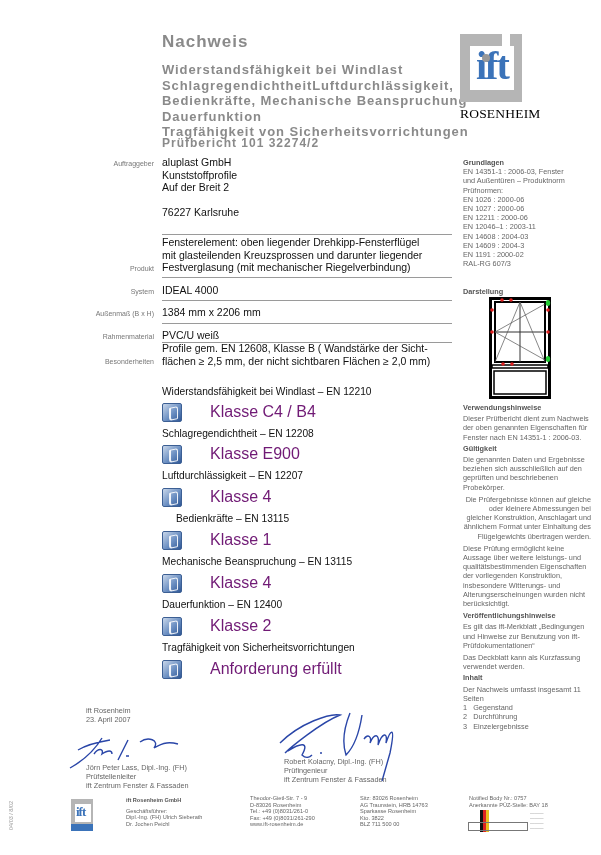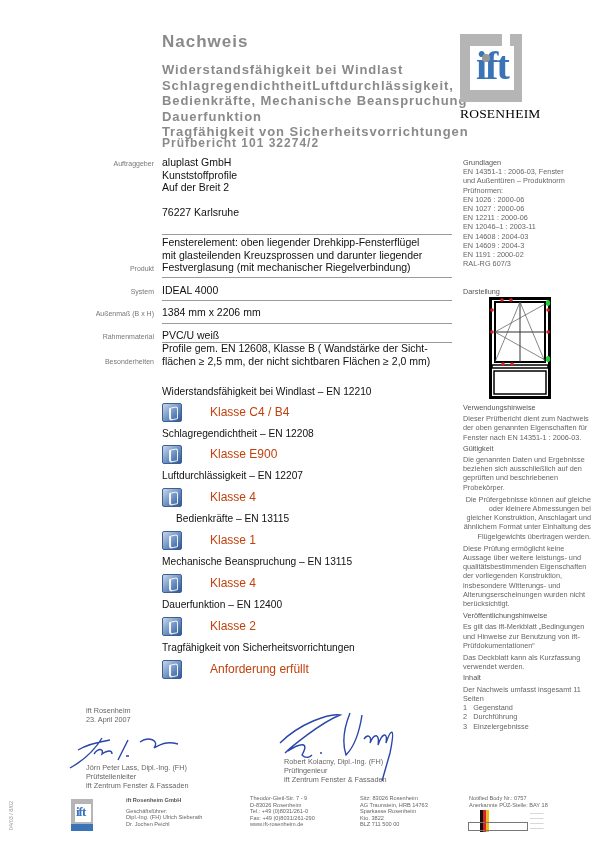--- a/index.html
+++ b/index.html
@@ -25,25 +25,25 @@
   
   .lbl { width: 74px; left: 80px; font-size: 7px; color: #777; text-align: right; }
   .val { left: 162px; font-size: 10.5px; color: #111; line-height: 12.5px; }
   .sep { left: 162px; width: 290px; height: 1px; background: #9a9a9a; }
 
   
   .res-head { left: 162px; font-size: 10.2px; color: #111; }
   .res-row { left: 162px; height: 20px; display: flex; align-items: center; }
   .res-icon { width: 20px; height: 19px; border-radius: 2px; background: linear-gradient(135deg,#c9d7ea 0%,#6b8fc2 55%,#2f5795 100%); position: relative; margin-right: 28px; border: 1px solid #3c5f94; }
   .res-icon::after { content: ""; position: absolute; left: 6px; top: 3px; width: 6px; height: 11px; border: 1.5px solid #fff; border-left-width: 2px; border-radius: 1px 3px 1px 3px; transform: skewY(-12deg); opacity: 0.9; }
-  .res-val { font-size: 12px; color: #c2410c; }
+  .res-val { font-size: 16px; color: #701a75; }
 
   
   .rc { left: 463px; width: 128px; font-size: 7.3px; color: #666; line-height: 9.2px; }
-  .rc-head { font-weight: normal; color: #555; }
+  .rc-head { font-weight: bold; color: #555; }
   .drawing { left: 489px; top: 297px; width: 62px; height: 102px; }
 
   
   .sig-text { font-size: 7.3px; color: #666; line-height: 9.2px; }
 
   
   .foot { font-size: 5.6px; color: #666; line-height: 6.6px; }
   .side-code { left: 8px; top: 790px; font-size: 5.5px; color: #999; transform: rotate(-90deg); transform-origin: left top; white-space: nowrap; }
 
   .small-logo { left: 71px; top: 799px; width: 22px; height: 32px; background: #b5b5b5; }

